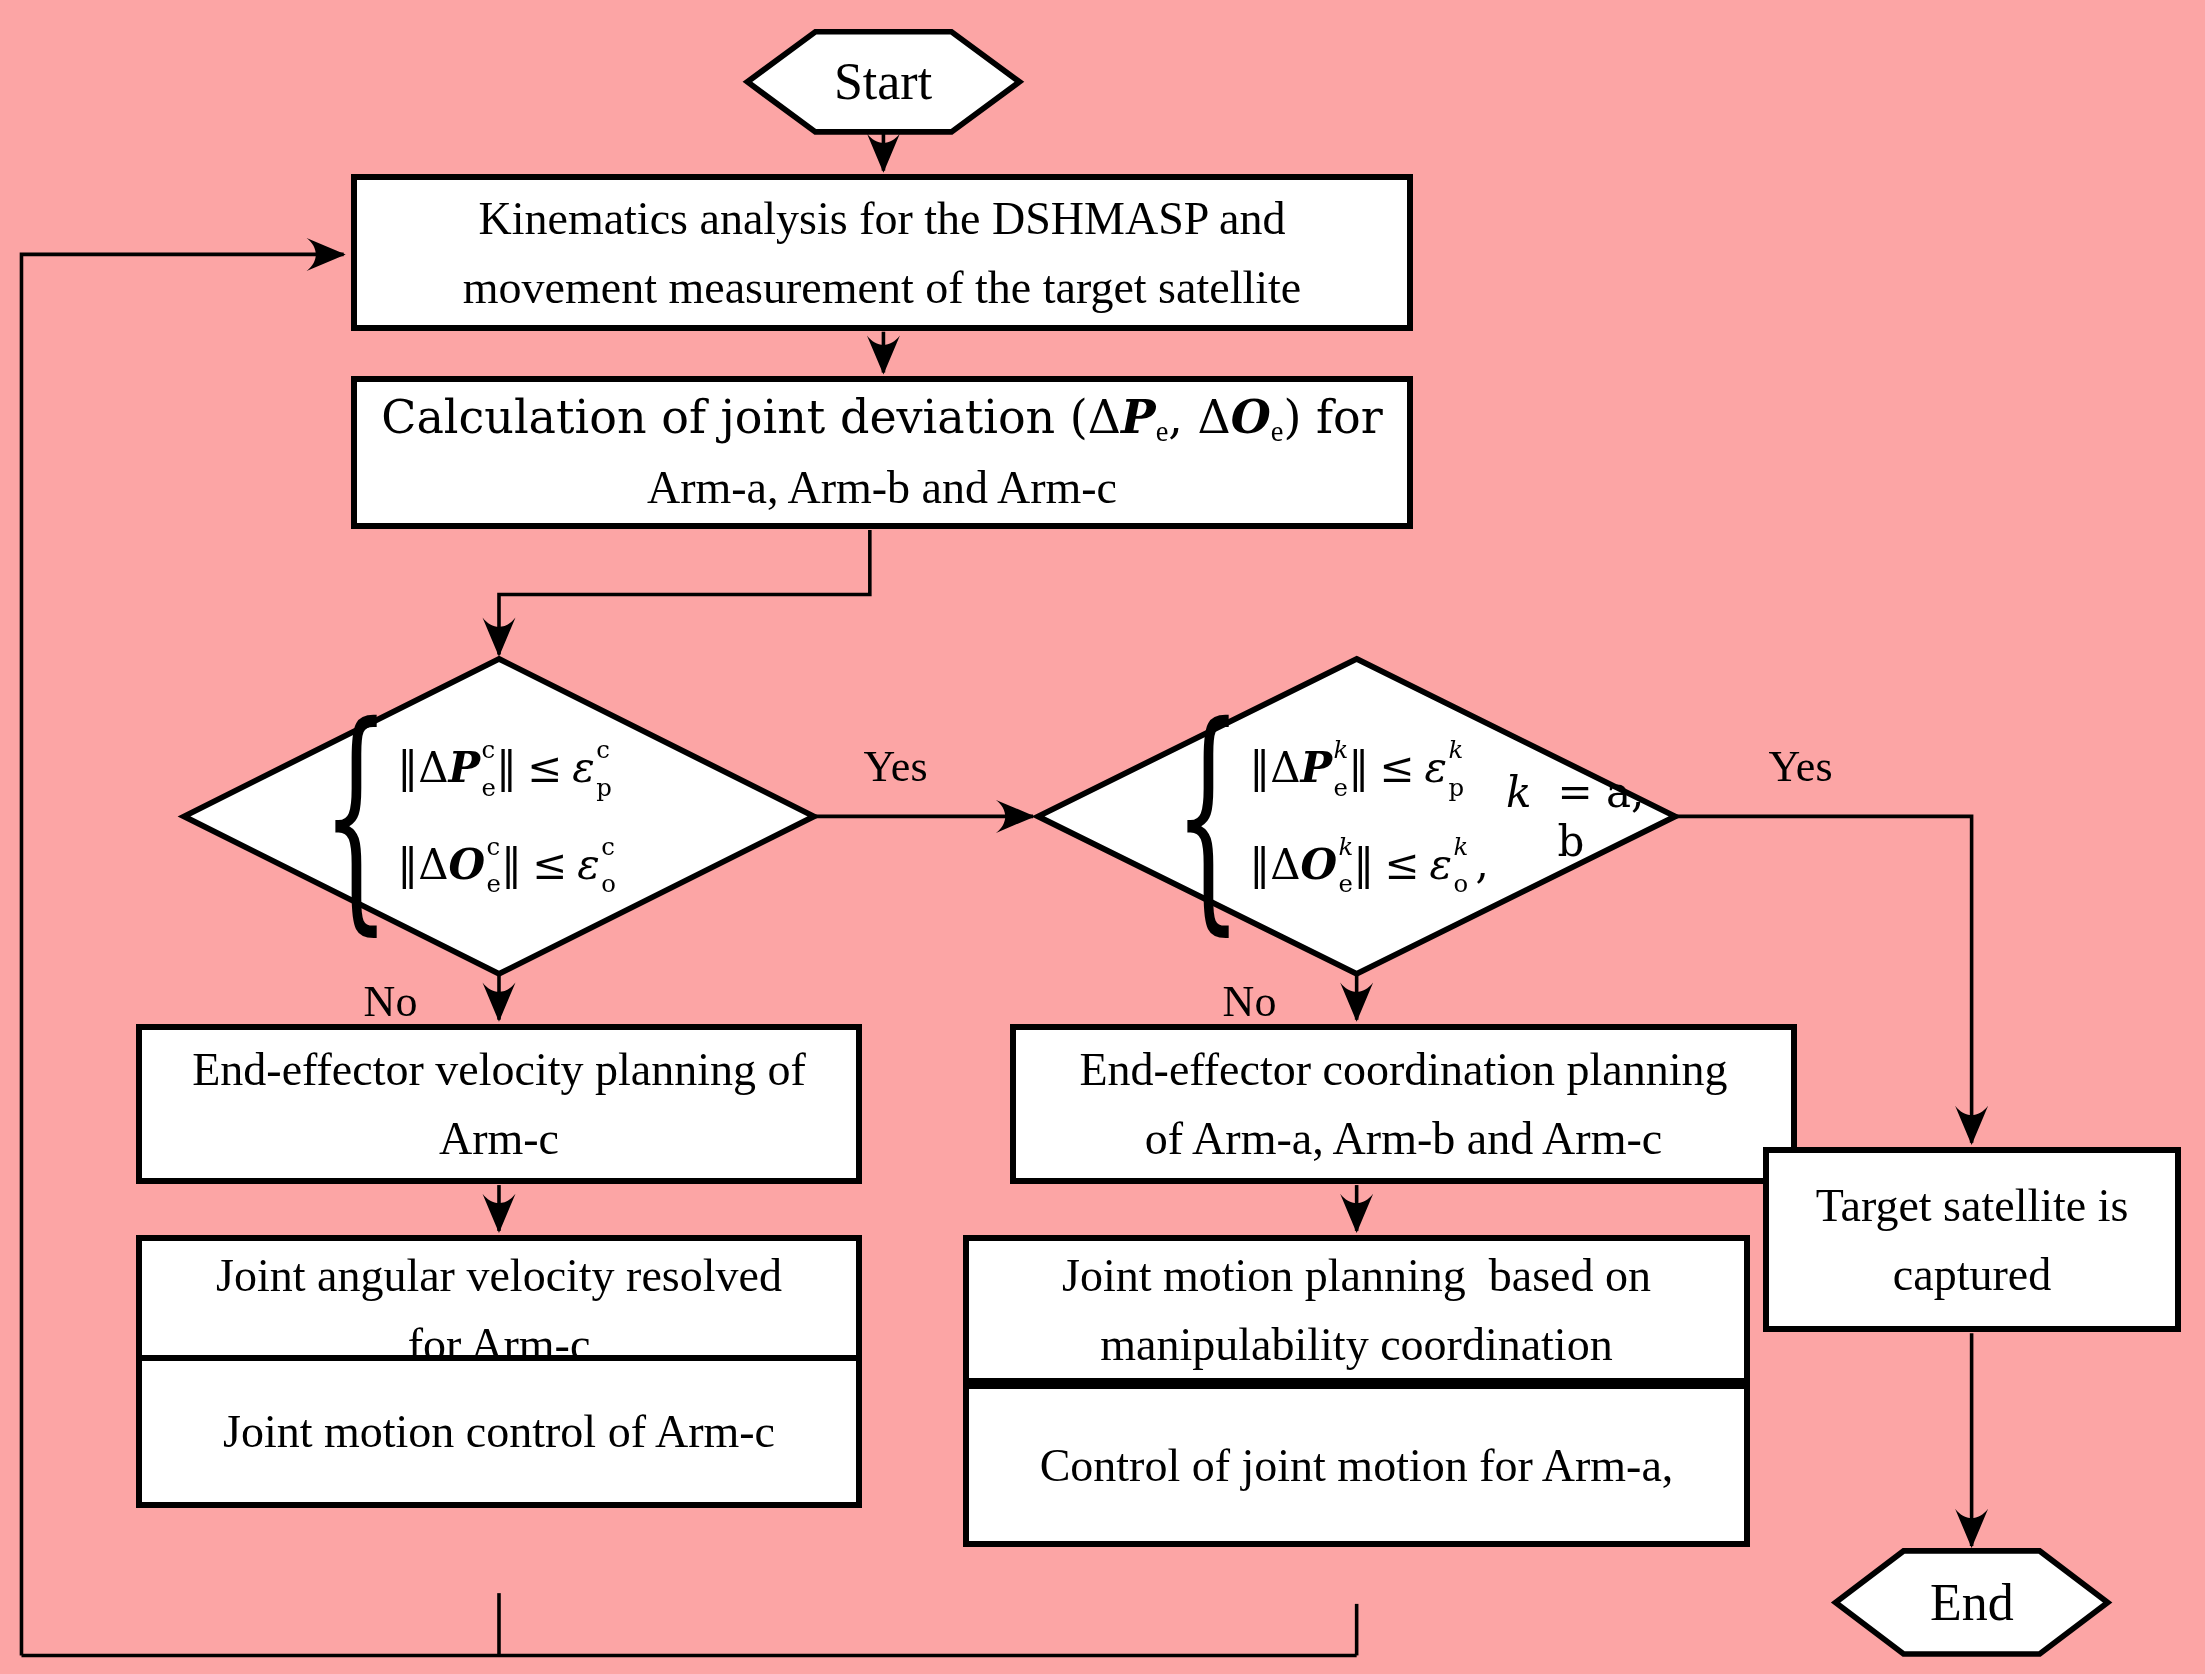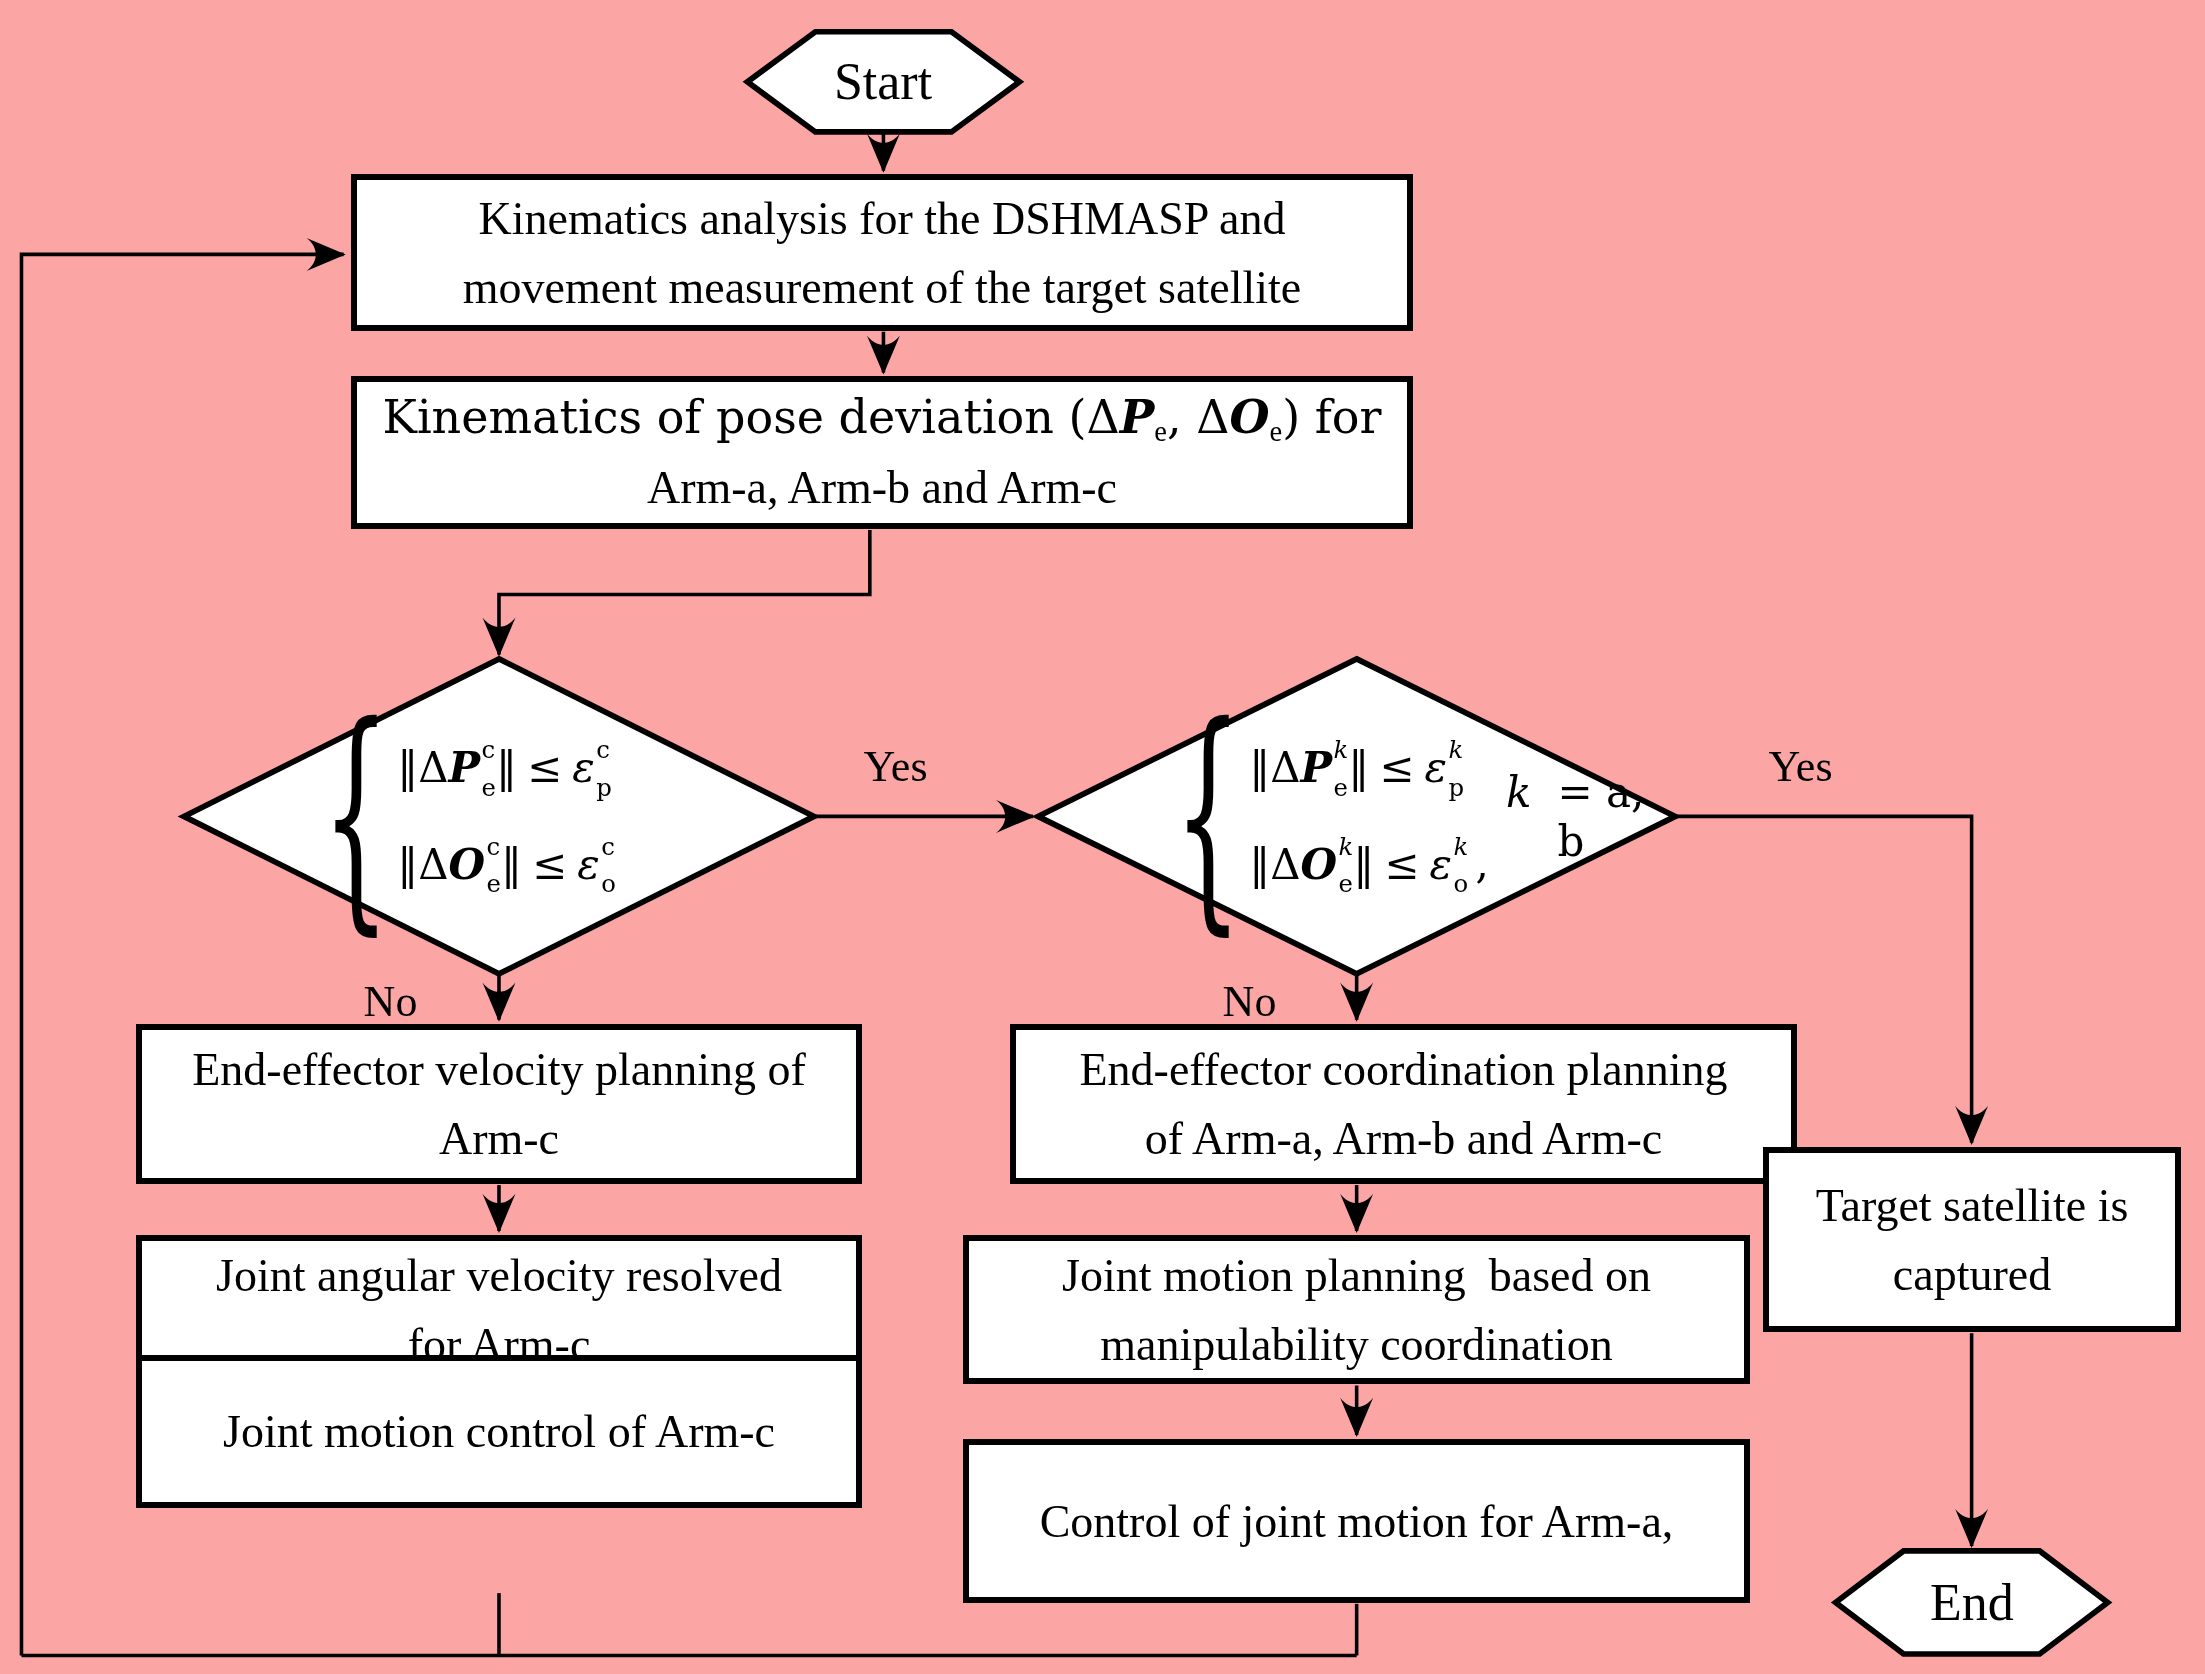--- a/index.html
+++ b/index.html
@@ -69,21 +69,21 @@
 
   <div class="nodelabel" style="left:747px;top:31.5px;width:272px;height:100px;">Start</div>
   <div class="nodelabel" style="left:1836px;top:1551px;width:272px;height:103px;">End</div>
 
   <div class="box" style="left:351px;top:174px;width:1050px;height:145px;">
     <div class="bline">Kinematics analysis for the DSHMASP and</div>
     <div class="bline">movement measurement of the target satellite</div>
   </div>
 
   <div class="box" style="left:351px;top:376px;width:1050px;height:141px;">
-    <div class="bline"><span class="tok">Kinematics of pose deviation (Δ</span><span class="mvar">P</span><span class="msub">e</span><span class="tok">, Δ</span><span class="mvar">O</span><span class="msub">e</span><span class="tok">) for</span></div>
+    <div class="bline"><span class="tok">Calculation of joint deviation (Δ</span><span class="mvar">P</span><span class="msub">e</span><span class="tok">, Δ</span><span class="mvar">O</span><span class="msub">e</span><span class="tok">) for</span></div>
     <div class="bline">Arm-a, Arm-b and Arm-c</div>
   </div>
 
   <div class="box" style="left:136px;top:1024px;width:714px;height:148px;">
     <div class="bline">End-effector velocity planning of</div>
     <div class="bline">Arm-c</div>
   </div>
 
   <div class="box" style="left:136px;top:1235px;width:714px;height:137px;">
     <div class="bline">Joint angular velocity resolved</div>
@@ -97,21 +97,21 @@
   <div class="box" style="left:963px;top:1024px;width:775px;height:148px;margin-left:47px;">
     <div class="bline">End-effector coordination planning</div>
     <div class="bline">of Arm-a, Arm-b and Arm-c</div>
   </div>
 
   <div class="box" style="left:963px;top:1235px;width:775px;height:137px;">
     <div class="bline">Joint motion planning  based on</div>
     <div class="bline">manipulability coordination</div>
   </div>
 
-  <div class="box" style="left:963px;top:1439px;width:775px;height:152px;">
+  <div class="box" style="left:963px;top:1383px;width:775px;height:152px;">
     <div class="bline">Control of joint motion for Arm-a,</div>
   </div>
 
   <div class="box" style="left:1763px;top:1147px;width:406px;height:173px;">
     <div class="bline">Target satellite is</div>
     <div class="bline">captured</div>
   </div>
 
   <div class="formula" style="left:322px;top:689px;width:387px;height:255px;">
     <span class="brace">{</span>

